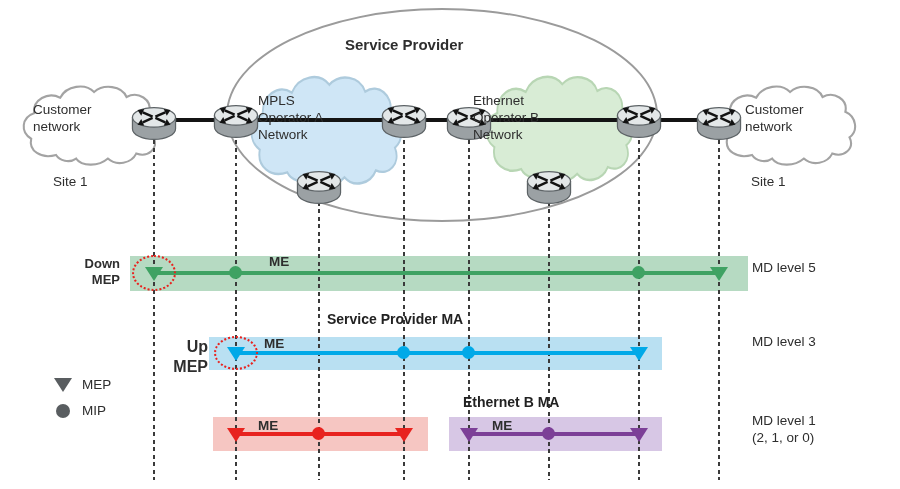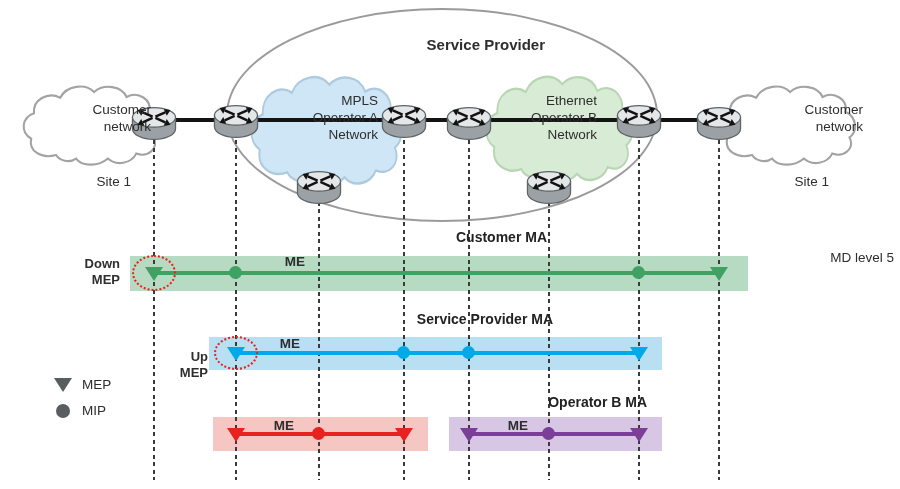--- a/index.html
+++ b/index.html
@@ -1,21 +1,21 @@
 <!DOCTYPE html>
 <html style="--green-band: #b6dac2; --green-line: #3fa263; --blue-band: #b9e0f2; --blue-line: #00a9e8; --red-band: #f6c6c2; --red-line: #e8231f; --purple-band: #d7c7e5; --purple-line: #7c3f97; --mpls-cloud: #cfe6f6; --ethernet-cloud: #d8ecd5; --customer-cloud: #ffffff; --cloud-outline: #a3a3a3; --ellipse-outline: #9b9b9b; --link-line: #141414; --dashed-line: #3a3a3a; --legend-gray: #595d60; --text: #2e2e2e;"><head>
 <meta charset="utf-8">
 <style>
   *{box-sizing:border-box;margin:0;padding:0}
   html,body{background:#fff}
   body{font-family:"Liberation Sans",sans-serif}
   #stage{position:relative;width:900px;height:489px;background:#fff;overflow:hidden}
   .t{position:absolute;font-size:13.5px;color:var(--text,#2e2e2e);line-height:1.25;z-index:5}
   .b{font-weight:bold}
-  .c{text-align:right}
+  .c{text-align:left}
   .rt{text-align:right}
   .pre{white-space:pre-line}
   .title{font-size:14px;font-weight:bold;color:#222}
   .ellipse{position:absolute;border:2.5px solid var(--ellipse-outline,#9b9b9b);border-radius:50%;z-index:1;background:transparent}
   .cloud{position:absolute;z-index:2}
   .c-customer{fill:var(--customer-cloud,#ffffff);stroke:var(--cloud-outline,#a3a3a3);stroke-width:3}
   .c-mpls{fill:var(--mpls-cloud,#cfe6f6);stroke:#aecbdd;stroke-width:2.5}
   .c-eth{fill:var(--ethernet-cloud,#d8ecd5);stroke:#b8d6b4;stroke-width:2.5}
   .link{position:absolute;background:var(--link-line,#141414);z-index:3}
   .router{position:absolute;z-index:4}
@@ -119,63 +119,67 @@
 
   <div class="vdash" style="left:153px;top:140px;height:340px"></div>
   <div class="vdash" style="left:235px;top:140px;height:340px"></div>
   <div class="vdash" style="left:318px;top:202px;height:278px"></div>
   <div class="vdash" style="left:403px;top:140px;height:340px"></div>
   <div class="vdash" style="left:468px;top:140px;height:340px"></div>
   <div class="vdash" style="left:548px;top:202px;height:278px"></div>
   <div class="vdash" style="left:638px;top:140px;height:340px"></div>
   <div class="vdash" style="left:718px;top:140px;height:340px"></div>
 
-  <div class="t title c" style="left:327px;top:229px;width:220px">Customer MA</div>
   <div class="band" style="left:130px;top:256px;width:618px;height:35px;background:var(--green-band)"></div>
   <div class="maline" style="left:154px;top:271px;width:565px;background:var(--green-line)"></div>
   <div class="mep" style="left:145px;top:267px;border-top-color:var(--green-line)"></div>
   <div class="mep" style="left:710px;top:267px;border-top-color:var(--green-line)"></div>
   <div class="mip" style="left:229px;top:266px;background:var(--green-line)"></div>
   <div class="mip" style="left:632px;top:266px;background:var(--green-line)"></div>
   <div class="t b c" style="left:269px;top:254px;width:36px">ME</div>
   <div class="ring" style="left:132px;top:255px;width:44px;height:36px"></div>
   <div class="t b rt pre" style="left:58px;top:256px;width:62px;font-size:13px">Down
 MEP</div>
-  <div class="t c" style="left:752px;top:250px;width:142px">
+  <div class="t c" style="left:752px;top:260px;width:142px">
     <div>MD level 5</div>
   </div>
 
   <div class="t title c" style="left:327px;top:311px;width:226px">Service Provider MA</div>
   <div class="band" style="left:209px;top:337px;width:453px;height:33px;background:var(--blue-band)"></div>
   <div class="maline" style="left:236px;top:351px;width:403px;background:var(--blue-line)"></div>
   <div class="mep" style="left:227px;top:347px;border-top-color:var(--blue-line)"></div>
   <div class="mep" style="left:630px;top:347px;border-top-color:var(--blue-line)"></div>
   <div class="mip" style="left:397px;top:346px;background:var(--blue-line)"></div>
   <div class="mip" style="left:462px;top:346px;background:var(--blue-line)"></div>
   <div class="t b c" style="left:264px;top:336px;width:36px">ME</div>
   <div class="ring" style="left:214px;top:336px;width:44px;height:34px"></div>
-  <div class="t b rt pre" style="left:150px;top:349px;width:58px;font-size:13px">Up
+  <div class="t b rt pre" style="left:150px;top:337px;width:58px;font-size:16px">Up
 MEP</div>
   <div class="t c" style="left:752px;top:334px;width:142px">
+    <div>MD level 3</div>
   </div>
 
   <div class="mep" style="left:54px;top:378px;border-top-color:var(--legend-gray)"></div>
   <div class="t" style="left:82px;top:377px">MEP</div>
   <div class="mip" style="left:56px;top:404px;width:14px;height:14px;background:var(--legend-gray)"></div>
   <div class="t" style="left:82px;top:403px">MIP</div>
 
   <div class="band" style="left:213px;top:417px;width:215px;height:34px;background:var(--red-band)"></div>
   <div class="maline" style="left:236px;top:432px;width:168px;background:var(--red-line)"></div>
   <div class="mep" style="left:227px;top:428px;border-top-color:var(--red-line)"></div>
   <div class="mep" style="left:395px;top:428px;border-top-color:var(--red-line)"></div>
   <div class="mip" style="left:312px;top:427px;background:var(--red-line)"></div>
   <div class="t b c" style="left:258px;top:418px;width:36px">ME</div>
 
-  <div class="t title c" style="left:463px;top:394px;width:184px">Operator B MA</div>
+  <div class="t title c" style="left:463px;top:394px;width:184px">Ethernet B MA</div>
   <div class="band" style="left:449px;top:417px;width:213px;height:34px;background:var(--purple-band)"></div>
   <div class="maline" style="left:469px;top:432px;width:170px;background:var(--purple-line)"></div>
   <div class="mep" style="left:460px;top:428px;border-top-color:var(--purple-line)"></div>
   <div class="mep" style="left:630px;top:428px;border-top-color:var(--purple-line)"></div>
   <div class="mip" style="left:542px;top:427px;background:var(--purple-line)"></div>
   <div class="t b c" style="left:492px;top:418px;width:36px">ME</div>
 
+  <div class="t c" style="left:752px;top:413px;width:142px">
+    <div>MD level 1</div>
+    <div>(2, 1, or 0)</div>
+  </div>
 
 </div>
 
 </body></html>

